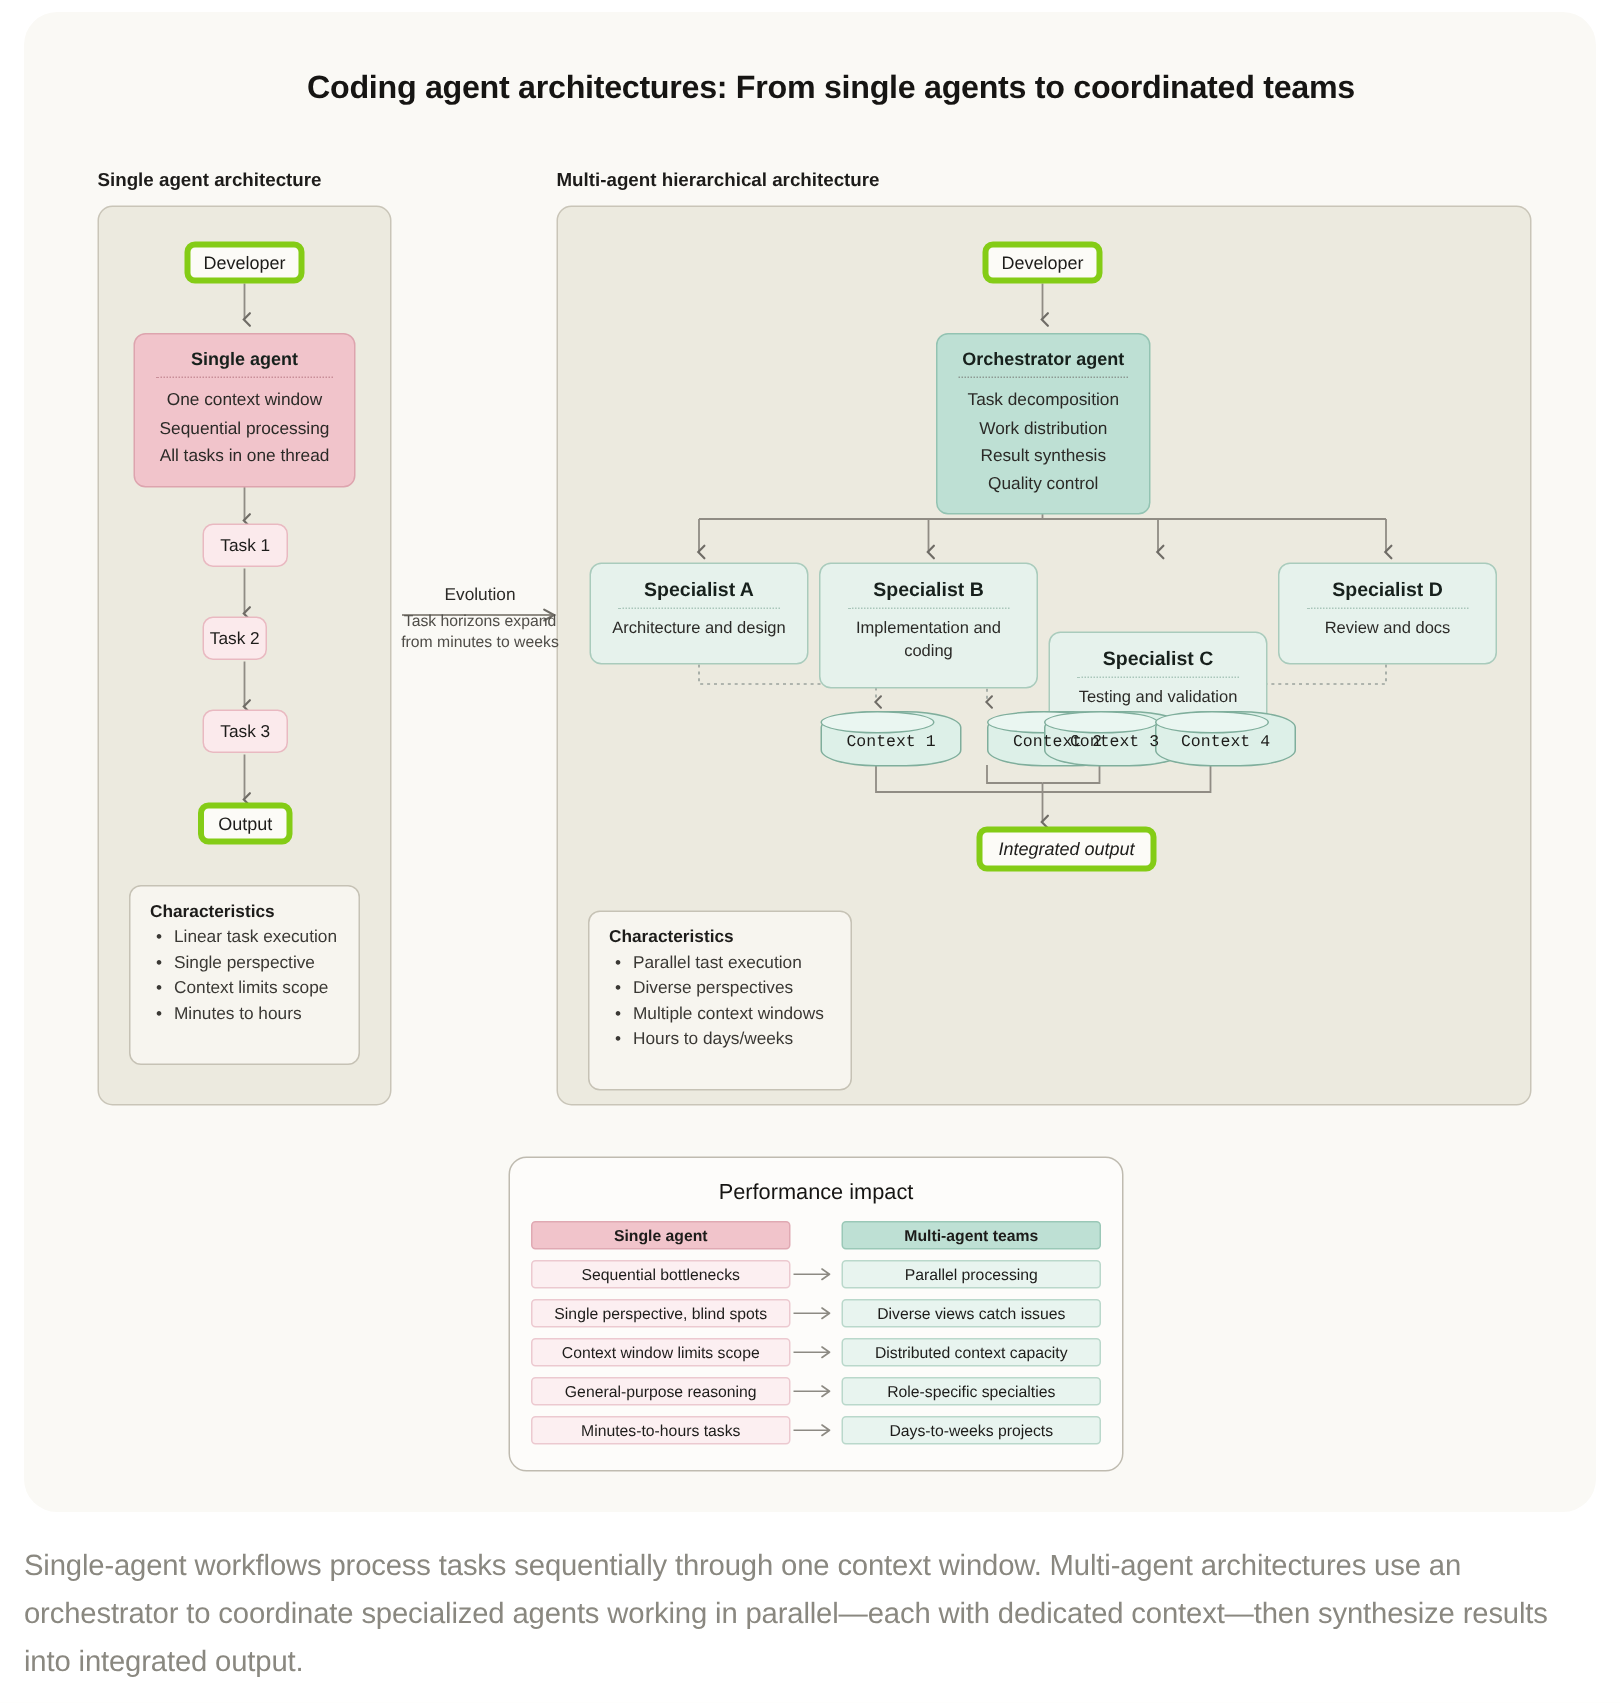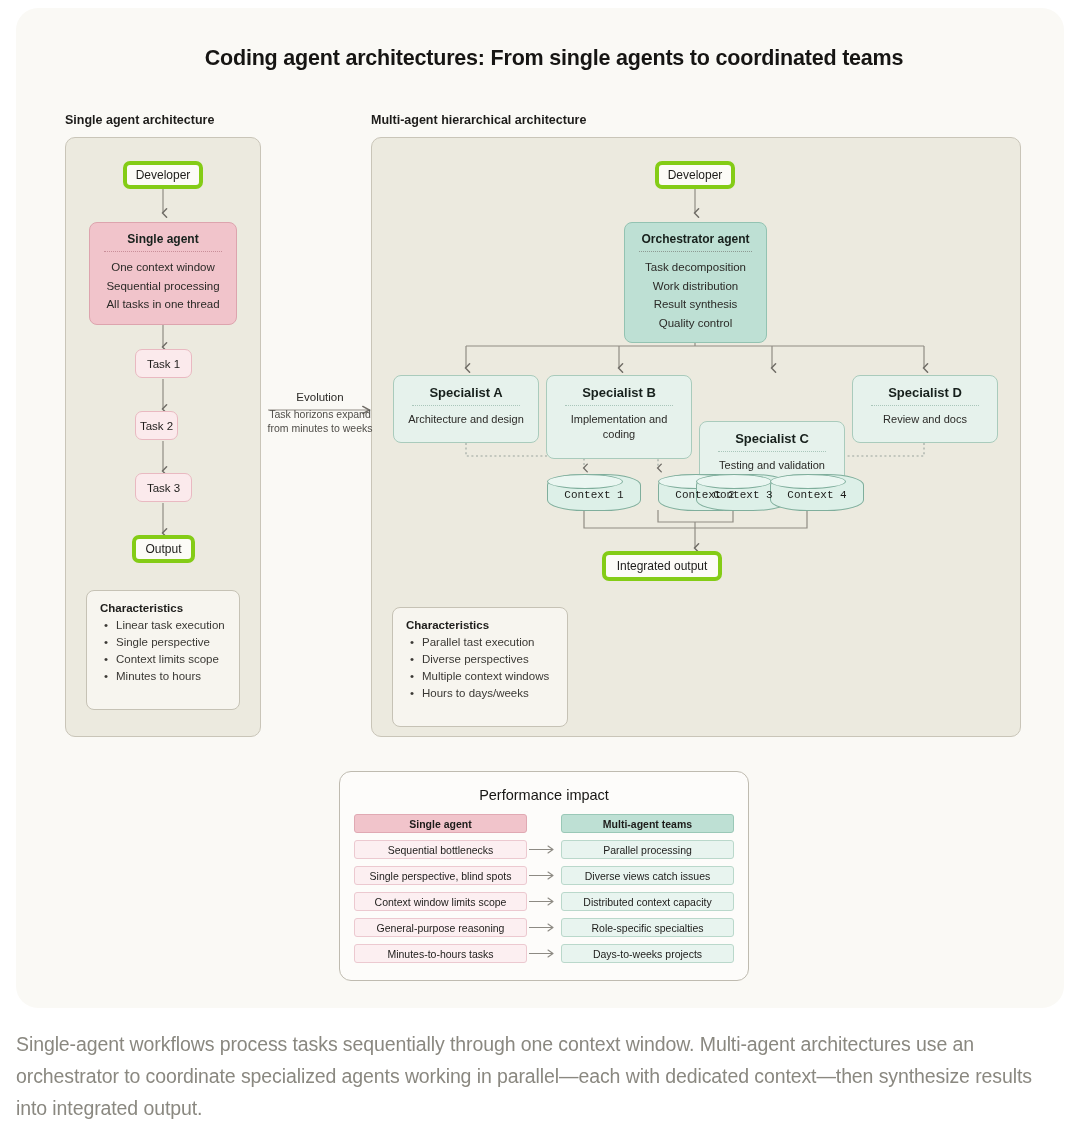--- a/index.html
+++ b/index.html
@@ -292,21 +292,21 @@
   <div class="cyl" style="left:658px; top:474px;">
     <span>Context 2</span>
   </div>
   <div class="cyl" style="left:696px; top:474px;">
     <span>Context 3</span>
   </div>
   <div class="cyl" style="left:770px; top:474px;">
     <span>Context 4</span>
   </div>
 
-  <div class="node node-plain" style="left:602px; top:551px; width:120px; height:30px;">Integrated output</div>
+  <div class="node node-plain" style="left:651px; top:551px; width:120px; height:30px;font-style:italic;">Integrated output</div>
 
   <div class="charbox" style="left:392px; top:607px; width:176px;">
     <div class="ct">Characteristics</div>
     <ul>
       <li>Parallel tast execution</li>
       <li>Diverse perspectives</li>
       <li>Multiple context windows</li>
       <li>Hours to days/weeks</li>
     </ul>
   </div>

